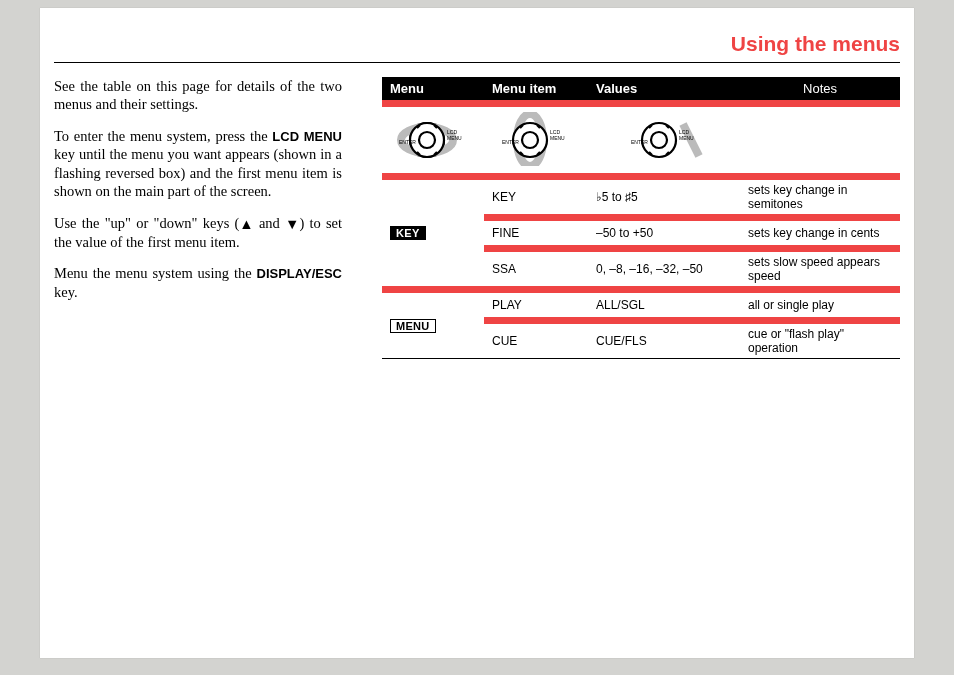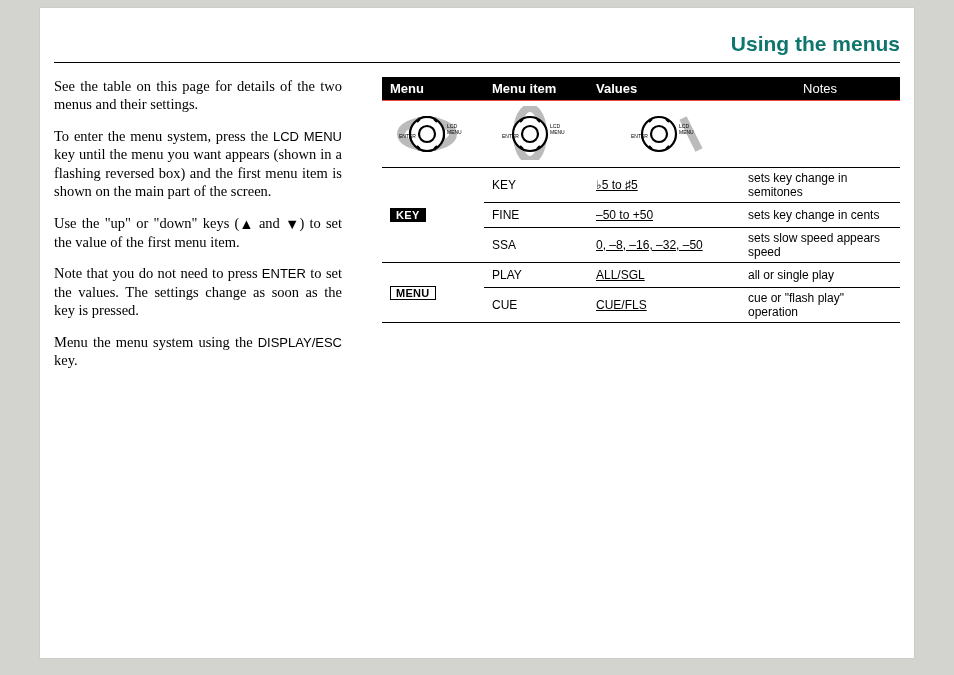--- a/index.html
+++ b/index.html
@@ -26,64 +26,64 @@
     border-bottom: 1px solid #000;
     margin: 0 14px 14px 14px;
   }
   .header-title {
     position: absolute;
     right: 0px;
     bottom: 6px;
     font-family: Arial, Helvetica, sans-serif;
     font-weight: 700;
     font-size: 21px;
-    color: #0f766e;
+    color: #ef4444;
   }
   .content {
     display: flex;
     padding: 0 14px;
     gap: 40px;
   }
   .col-left {
     width: 296px;
     font-size: 14.5px;
     line-height: 1.27;
   }
   .col-left p { margin: 0 0 13px 0; text-align: justify; }
-  .bld { font-family: Arial, Helvetica, sans-serif; font-weight: 400; font-size: 13px;}
+  .bld { font-family: Arial, Helvetica, sans-serif; font-weight: 700; font-size: 13px;}
   .tri-up, .tri-down { display: inline-block; vertical-align: -1px; }
   .col-right { width: 520px; }
   table {
     border-collapse: collapse;
     width: 518px;
     font-family: Arial, Helvetica, sans-serif;
     font-size: 12px;
   }
   thead th {
     background: #000;
     color: #fff;
     text-align: left;
     font-weight: 700;
     padding: 4px 8px;
     font-size: 13px;
   }
   thead th.notes { font-weight: 400; text-align: center;}
   tbody td {
-    border-top: 1px solid #ef4444;
+    border-top: 7px solid #ef4444;
     border-bottom: 1px solid #000;
     padding: 3px 8px;
     vertical-align: middle;
     height: 18px;
     font-family: Arial Narrow, Arial, sans-serif;
     font-stretch: condensed;
   }
   tbody tr.icons td { height: 60px; }
   td.menu-label { width: 86px; }
   td.c-item { width: 88px; }
-  td.c-val { width: 136px; text-decoration: underline; }
+  td.c-val { width: 136px; }
   .pill {
     display: inline-block;
     background: #000;
     color: #fff;
     font-family: Arial, Helvetica, sans-serif;
     font-weight: 700;
     font-size: 11px;
     padding: 1px 6px;
     letter-spacing: .3px;
   }
@@ -118,23 +118,20 @@
       <p>See the table on this page for details of the two menus and their settings.</p>
 
       <p>
         <span>To enter the menu system, press the </span><span class="bld">LCD MENU</span><span> key until the menu you want appears (shown in a flashing reversed box) and the first menu item is shown on the main part of the screen.</span>
       </p>
 
       <p>
         <span>Use the "up" or "down" keys (</span><span class="tri-up">▲</span><span> and </span><span class="tri-down">▼</span><span>) to set the value of the first menu item.</span>
       </p>
 
-      <p>
-        <span>Note that you do not need to press </span><span class="bld">ENTER</span><span> to set the values. The settings change as soon as the key is pressed.</span>
-      </p>
 
 
 
       <p>
         <span>Menu the menu system using the </span><span class="bld">DISPLAY/ESC</span><span> key.</span>
       </p>
     </div>
 
     <div class="col-right">
       <table>

